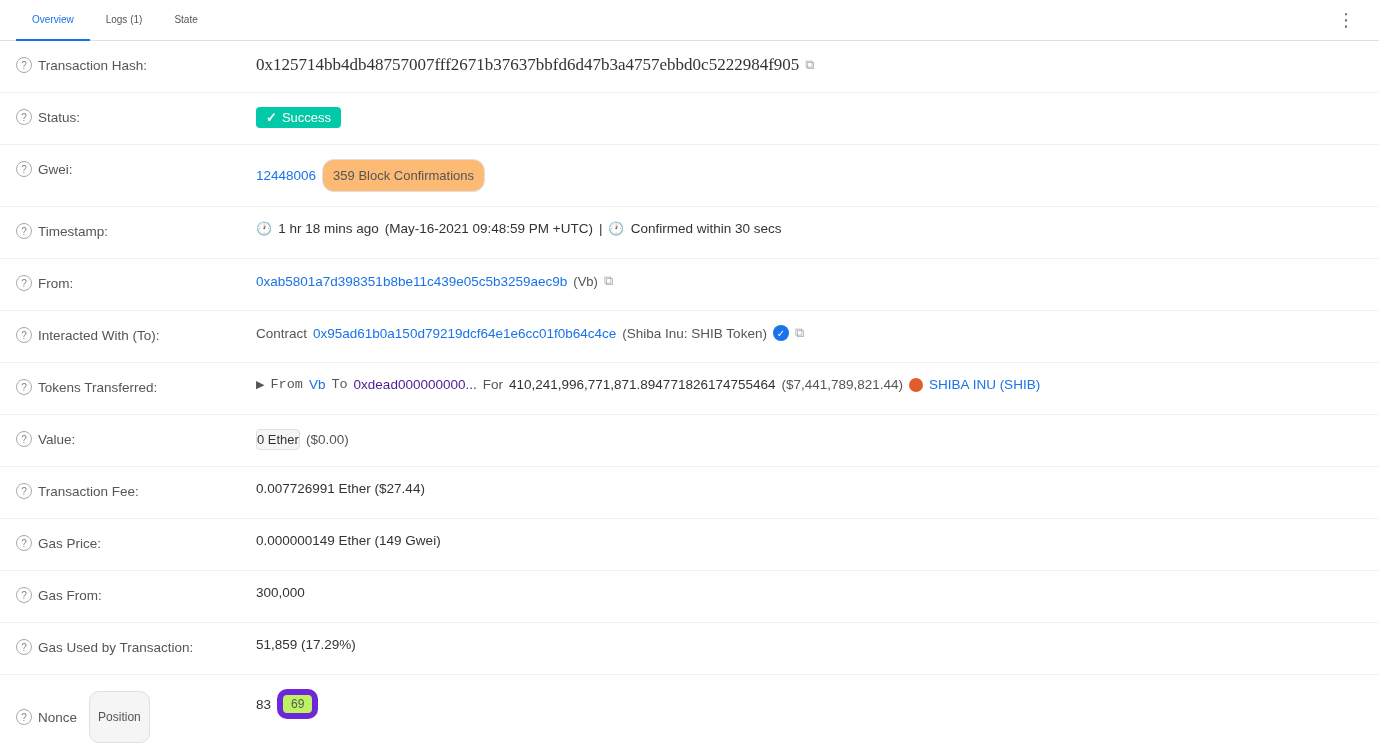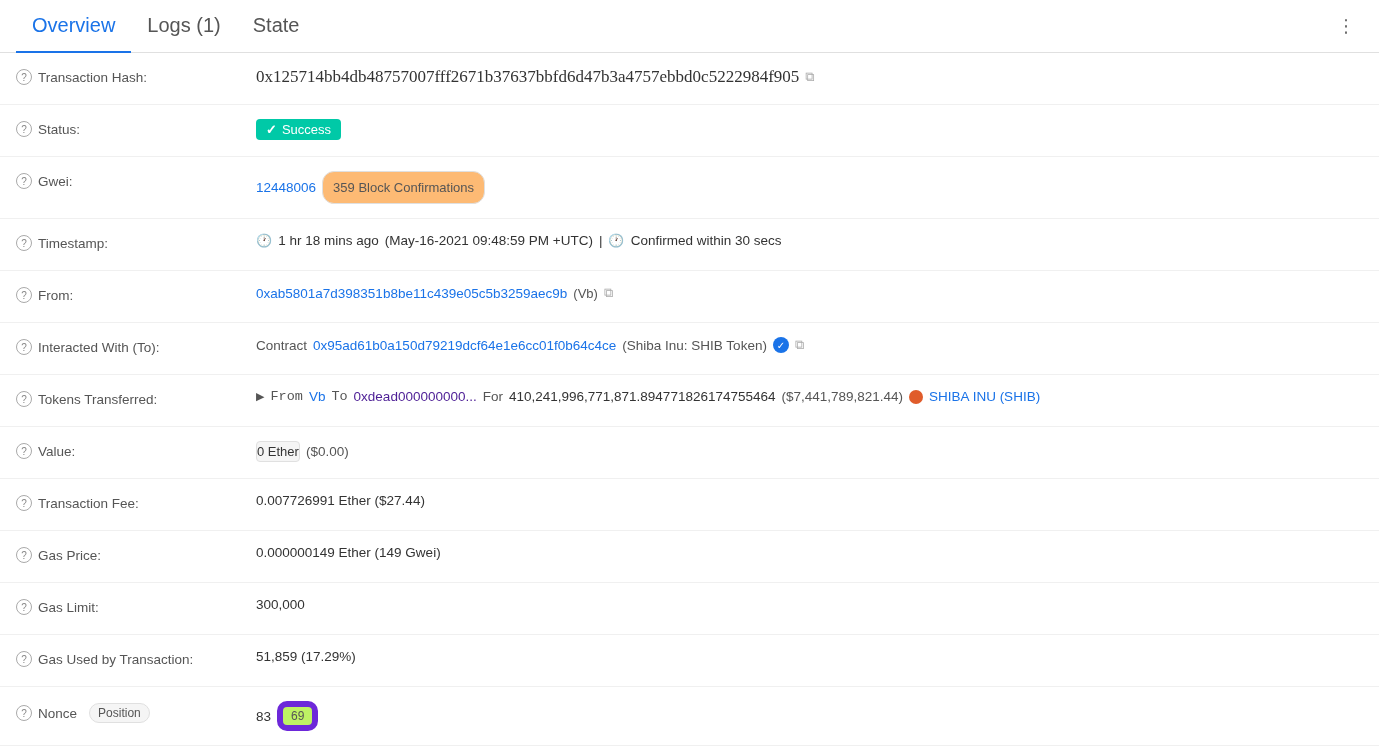--- a/index.html
+++ b/index.html
@@ -9,21 +9,21 @@
       display: flex;
       align-items: center;
       border-bottom: 1px solid #e0e0e0;
       padding: 0 16px;
       position: relative;
     }
     .tab {
       padding: 14px 16px;
       cursor: pointer;
       color: #555;
-      font-size: 20px;
+      font-size: 10px;
       border-bottom: 2px solid transparent;
       margin-bottom: -1px;
     }
     .tab.active {
       color: #1a73e8;
       border-bottom: 2px solid #1a73e8;
       font-weight: 500;
     }
     .tab-more {
       margin-left: auto;
@@ -160,21 +160,21 @@
       border-radius: 4px;
       padding: 10px 14px;
       font-family: monospace;
       font-size: 13px;
       color: #555;
       margin-top: 4px;
     }
     .nonce-position {
       background: #f5f5f5;
       border: 1px solid #e0e0e0;
-      padding: 2px 8px;
+      padding: 18px 8px;
       border-radius: 10px;
       font-size: 12px;
       color: #555;
     }
     .position-badge {
       background: #bef264;
       border: 6px solid #6d28d9;
       padding: 2px 8px;
       border-radius: 10px;
       font-size: 12px;
@@ -313,21 +313,21 @@
     <span>Gas Price:</span>
   </div>
   <div class="detail-value">
     <span>0.000000149 Ether (149 Gwei)</span>
   </div>
 </div>
 
 <div class="detail-row">
   <div class="detail-label">
     <span class="help-icon">?</span>
-    <span>Gas Limit:</span>
+    <span>Gas From:</span>
   </div>
   <div class="detail-value">
     <span>300,000</span>
   </div>
 </div>
 
 <div class="detail-row">
   <div class="detail-label">
     <span class="help-icon">?</span>
     <span>Gas Used by Transaction:</span>

